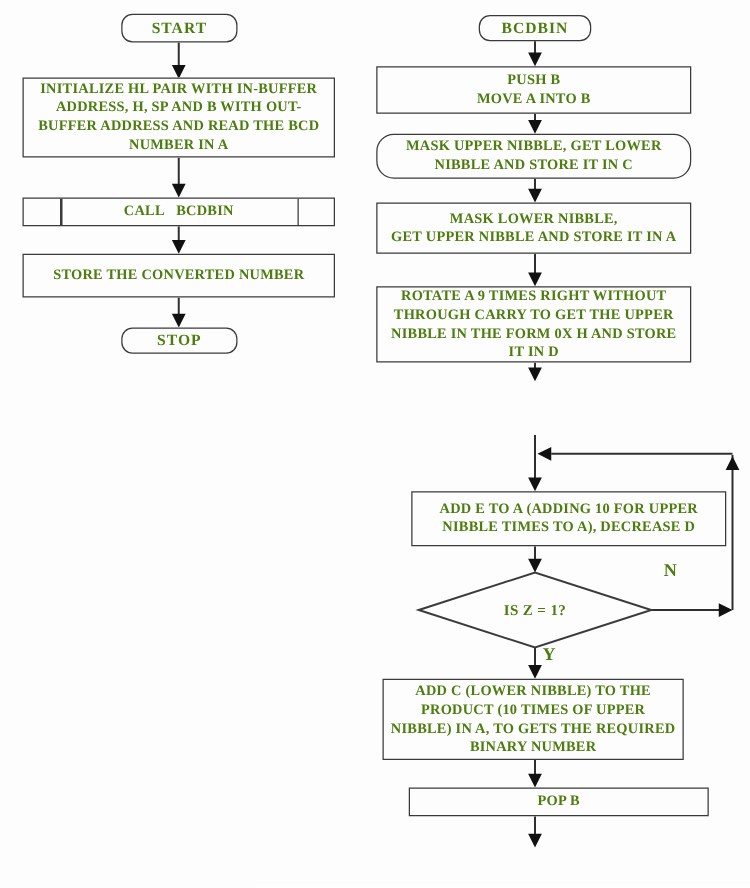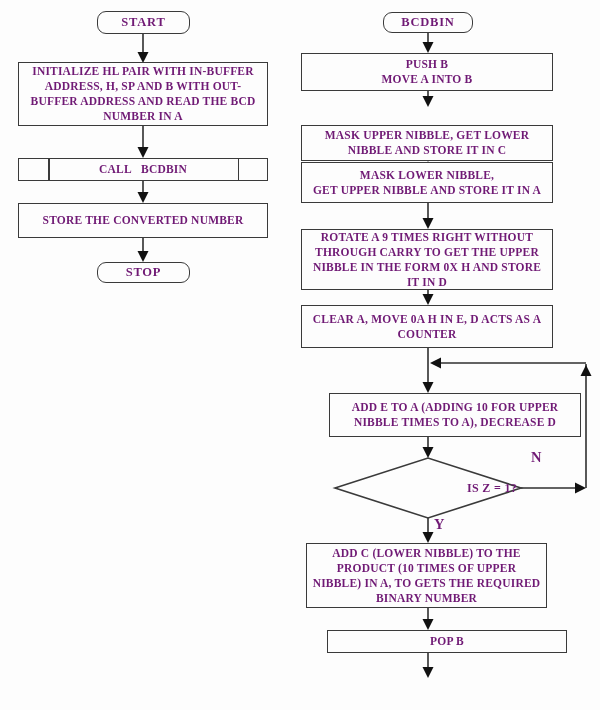--- a/index.html
+++ b/index.html
@@ -1,21 +1,21 @@
 <!DOCTYPE html>
 <html><head>
 <meta charset="utf-8">
 <style>
   html,body{margin:0;padding:0;background:#ffffff;}
   #canvas{
     position:relative;
     width:600px;height:710px;
     background:#fdfdfd;
     font-family:"Liberation Serif","DejaVu Serif",serif;
-    color:#701a75;
+    color:#4d7c0f;
     overflow:hidden;
   }
   #wires{position:absolute;left:0;top:0;width:600px;height:710px;z-index:0;}
   .node{
     position:absolute;
     box-sizing:border-box;
     background:#fdfdfd;
     border:1.5px solid #3a3a3a;
     display:flex;align-items:center;justify-content:center;
     text-align:center;
@@ -124,48 +124,44 @@
 
   <div class="node terminator" style="left:383px;top:12px;width:90px;height:21px;">
     <span class="lbl">BCDBIN</span>
   </div>
 
   <div class="node" style="left:301px;top:53px;width:252px;height:38px;">
     <span class="lbl">PUSH B
 MOVE A INTO B</span>
   </div>
 
-  <div class="node" style="left:301px;top:125px;width:252px;height:36px;">
+  <div class="node" style="left:301px;top:107px;width:252px;height:36px;border-radius:14px;">
     <span class="lbl">MASK UPPER NIBBLE, GET LOWER
 NIBBLE AND STORE IT IN C</span>
   </div>
 
   <div class="node" style="left:301px;top:162px;width:252px;height:41px;">
     <span class="lbl">MASK LOWER NIBBLE,
 GET UPPER NIBBLE AND STORE IT IN A</span>
   </div>
 
   <div class="node" style="left:301px;top:229px;width:252px;height:61px;">
     <span class="lbl">ROTATE A 9 TIMES RIGHT WITHOUT
 THROUGH CARRY TO GET THE UPPER
 NIBBLE IN THE FORM 0X H AND STORE
 IT IN D</span>
   </div>
 
-  <div class="node" style="left:301px;top:305px;width:252px;height:43px;">
-    <span class="lbl">CLEAR A, MOVE 0A H IN E, D ACTS AS A
-COUNTER</span>
-  </div>
 
   <div class="node" style="left:301px;top:393px;width:252px;height:44px;margin-left:28px;">
     <span class="lbl">ADD E TO A (ADDING 10 FOR UPPER
 NIBBLE TIMES TO A), DECREASE D</span>
   </div>
 
-  <div class="node decision" style="left:335px;top:458px;width:186px;height:60px;justify-content:flex-end;">
+  <div class="node decision" style="left:335px;top:458px;width:186px;height:60px;">
     <span class="lbl">IS Z = 1?</span>
   </div>
 
   <div class="branch-label" style="left:531px;top:449px;">N</div>
   <div class="branch-label" style="left:434px;top:516px;">Y</div>
 
   <div class="node" style="left:306px;top:543px;width:241px;height:65px;">
     <span class="lbl">ADD C (LOWER NIBBLE) TO THE
 PRODUCT (10 TIMES OF UPPER
 NIBBLE) IN A, TO GETS THE REQUIRED

